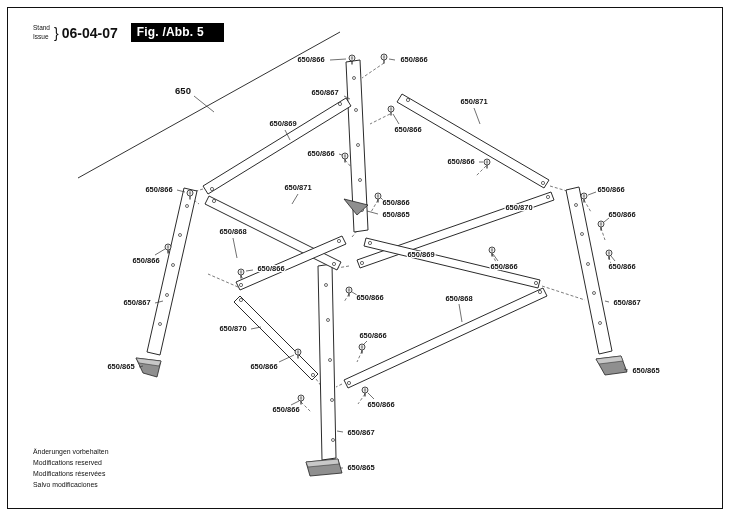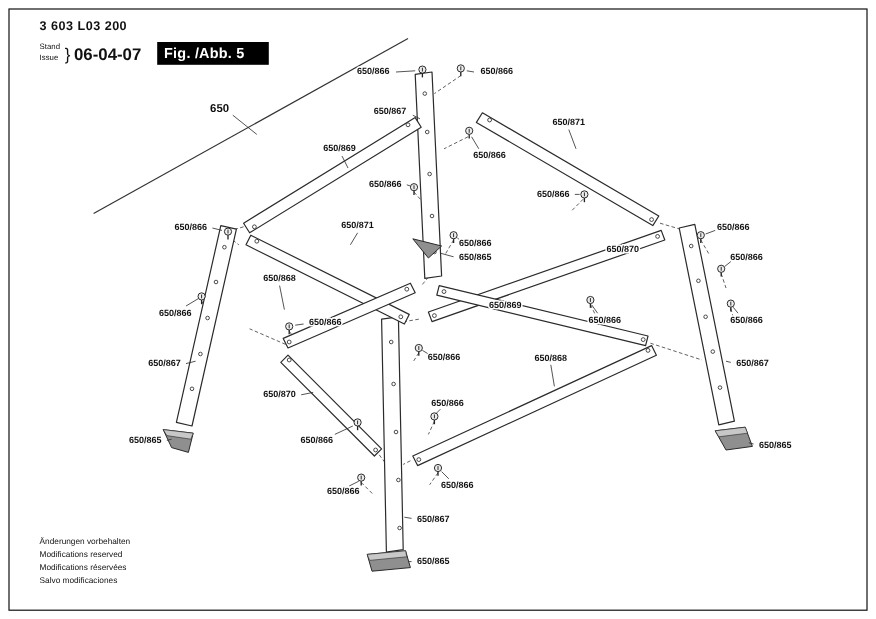--- a/index.html
+++ b/index.html
@@ -32,21 +32,20 @@
     paint-order:stroke;stroke:#ffffff;stroke-width:2.5px;stroke-linejoin:round;}
   .part-label.big{font-size:9.5px;}
 </style>
 </head>
 <body>
 
 <div class="page">
   <div class="frame"></div>
 
   <div class="header">
-    <div class="part-number">3 603 L03 200</div>
     <div class="issue-row">
       <div class="issue-labels">
         <span>Stand</span>
         <span>Issue</span>
       </div>
       <span class="brace">}</span>
       <span class="issue-date">06-04-07</span>
       <span class="fig-badge">Fig. /Abb. 5</span>
     </div>
   </div>

